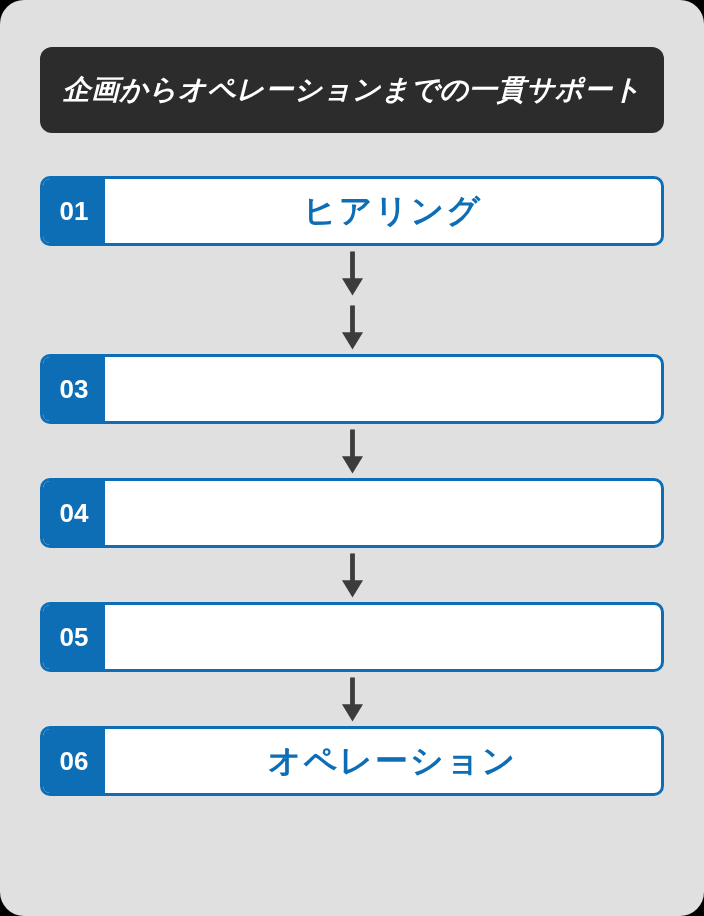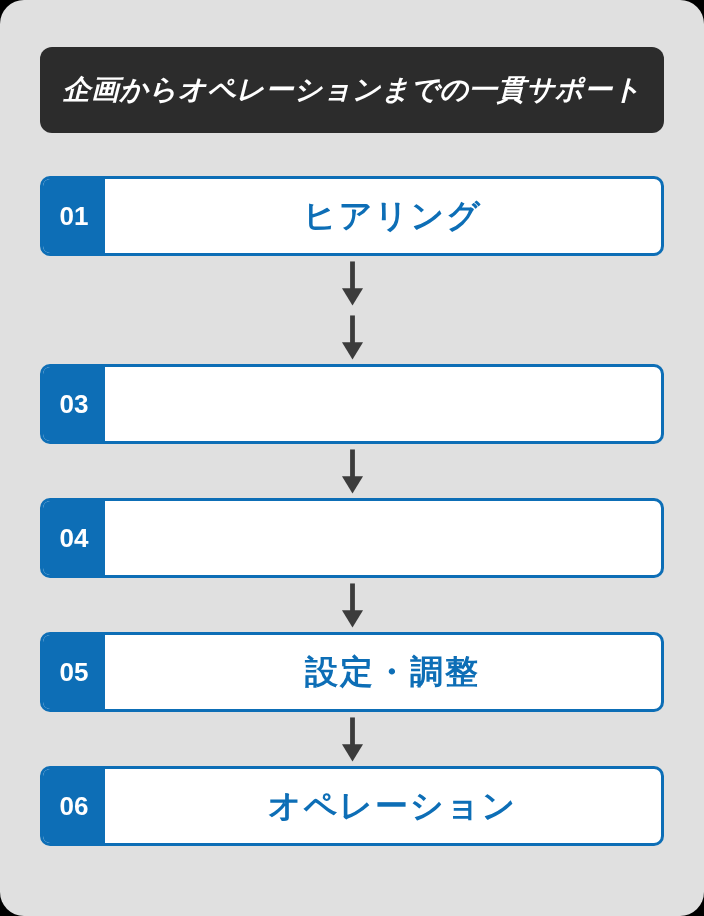--- a/index.html
+++ b/index.html
@@ -34,21 +34,21 @@
     letter-spacing: 0.5px;
     white-space: nowrap;
     font-style: italic;
   }
   .flow {
     margin-top: 43px;
     display: flex;
     flex-direction: column;
   }
   .step {
-    height: 80px;
+    height: 70px;
     display: flex;
     border: 3px solid var(--accent-blue, #0d6eb6);
     border-radius: 10px;
     background: #ffffff;
     overflow: hidden;
     box-sizing: border-box;
   }
   .step-num {
     flex: 0 0 62px;
     background: var(--accent-blue, #0d6eb6);
@@ -131,21 +131,20 @@
 
     <div class="arrow-row">
       <svg class="arrow-icon" viewBox="0 0 24 46" aria-hidden="true">
         <rect x="9.5" y="0" width="5" height="30"></rect>
         <polygon points="1,28 23,28 12,46"></polygon>
       </svg>
     </div>
 
     <div class="step">
       <div class="step-num">05</div>
-      <div class="step-label">設定・調整</div>
     </div>
 
     <div class="arrow-row">
       <svg class="arrow-icon" viewBox="0 0 24 46" aria-hidden="true">
         <rect x="9.5" y="0" width="5" height="30"></rect>
         <polygon points="1,28 23,28 12,46"></polygon>
       </svg>
     </div>
 
     <div class="step">

